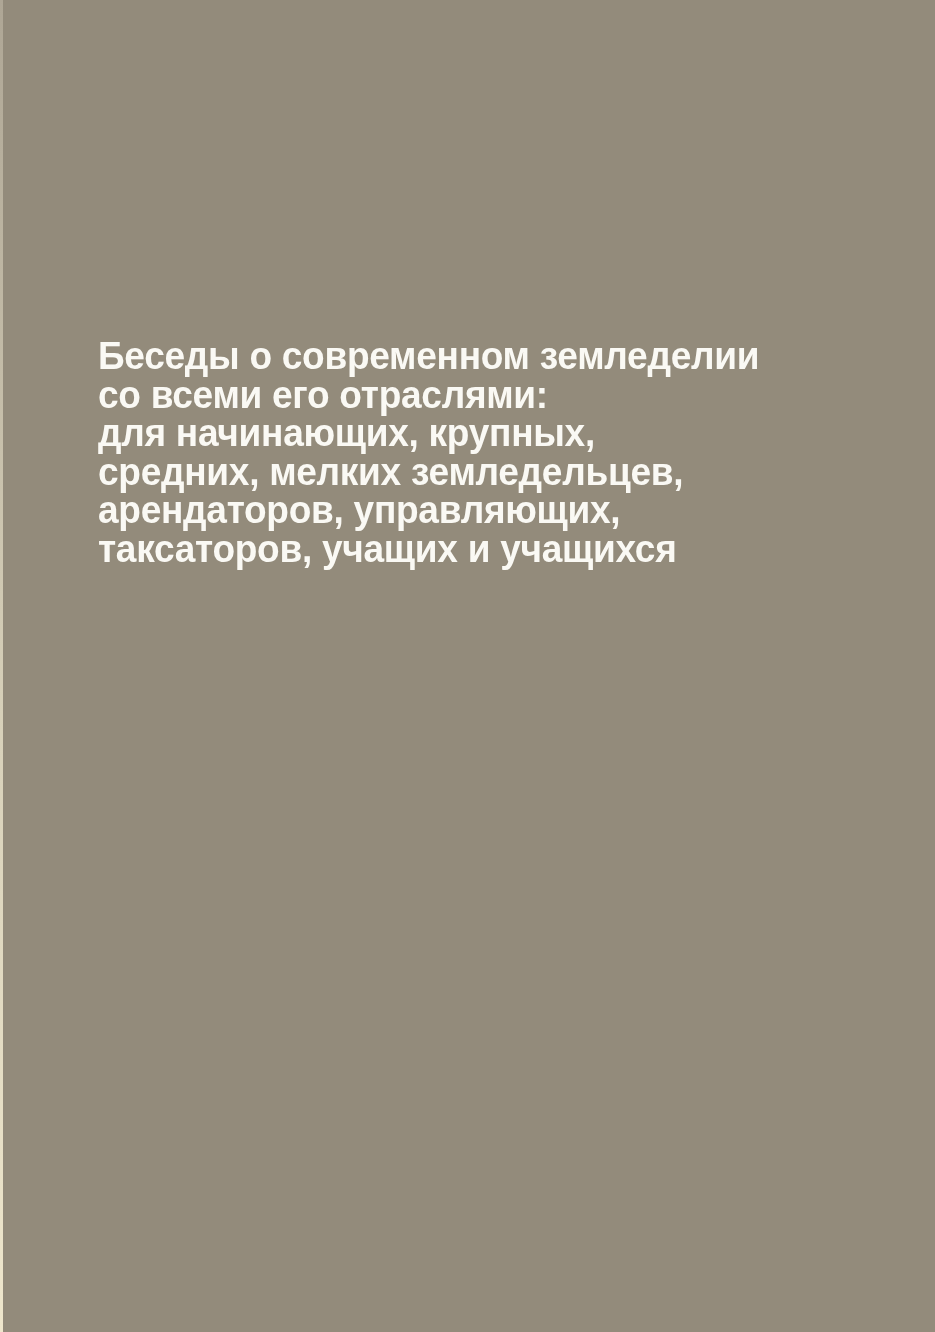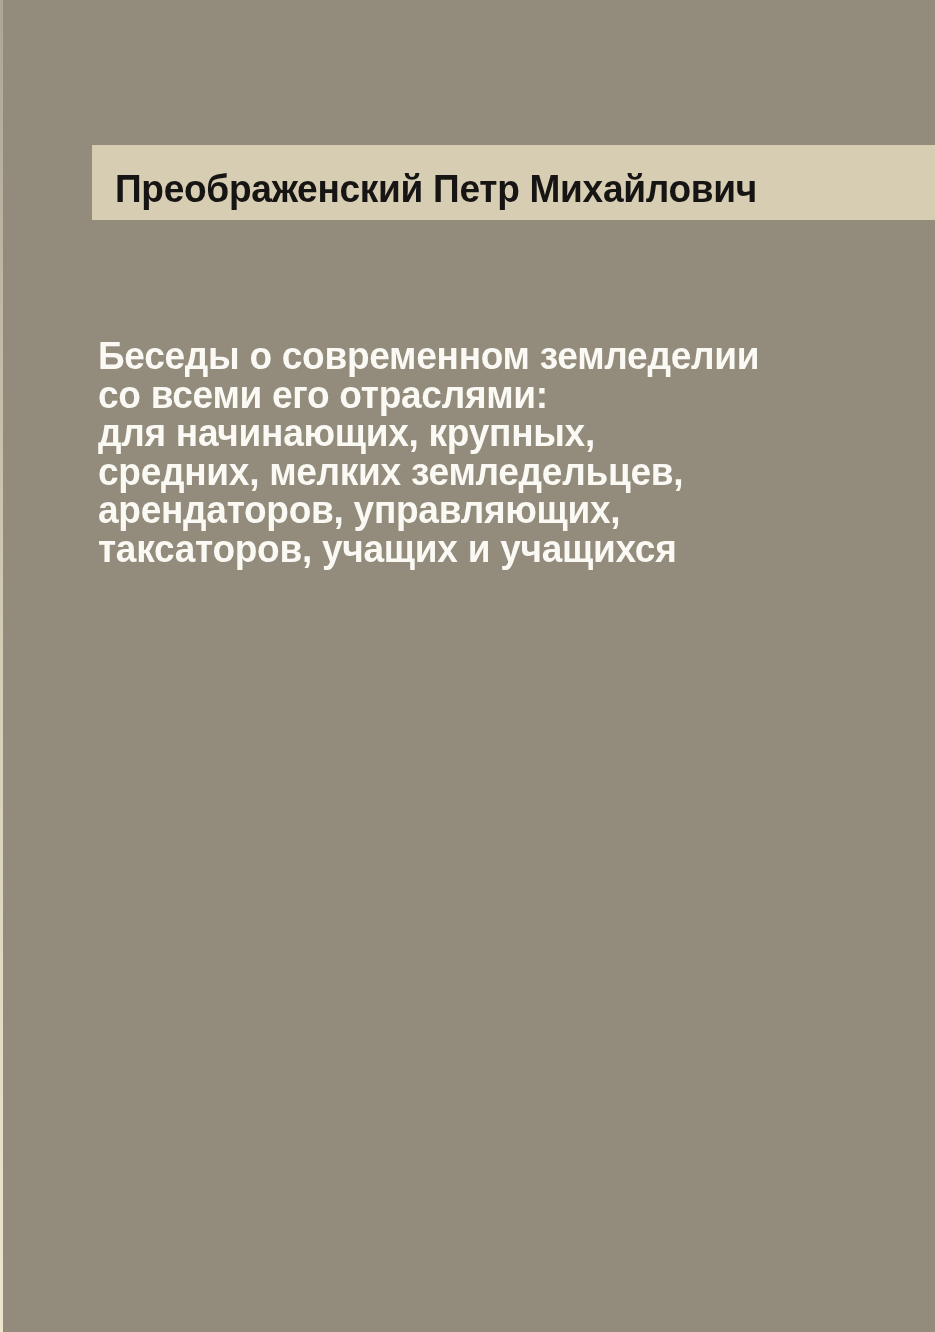--- a/index.html
+++ b/index.html
@@ -73,23 +73,20 @@
   .title-line {
     white-space: nowrap;
   }
 </style>
 </head>
 <body>
 
 <div class="cover">
   <div class="spine-edge"></div>
 
-  <div class="author-banner">
-    <span class="author-name">Преображенский Петр Михайлович</span>
-  </div>
 
   <div class="title-block">
     <div class="title-line">Беседы о современном земледелии</div>
     <div class="title-line">со всеми его отраслями:</div>
     <div class="title-line">для начинающих, крупных,</div>
     <div class="title-line">средних, мелких земледельцев,</div>
     <div class="title-line">арендаторов, управляющих,</div>
     <div class="title-line">таксаторов, учащих и учащихся</div>
   </div>
 </div>

